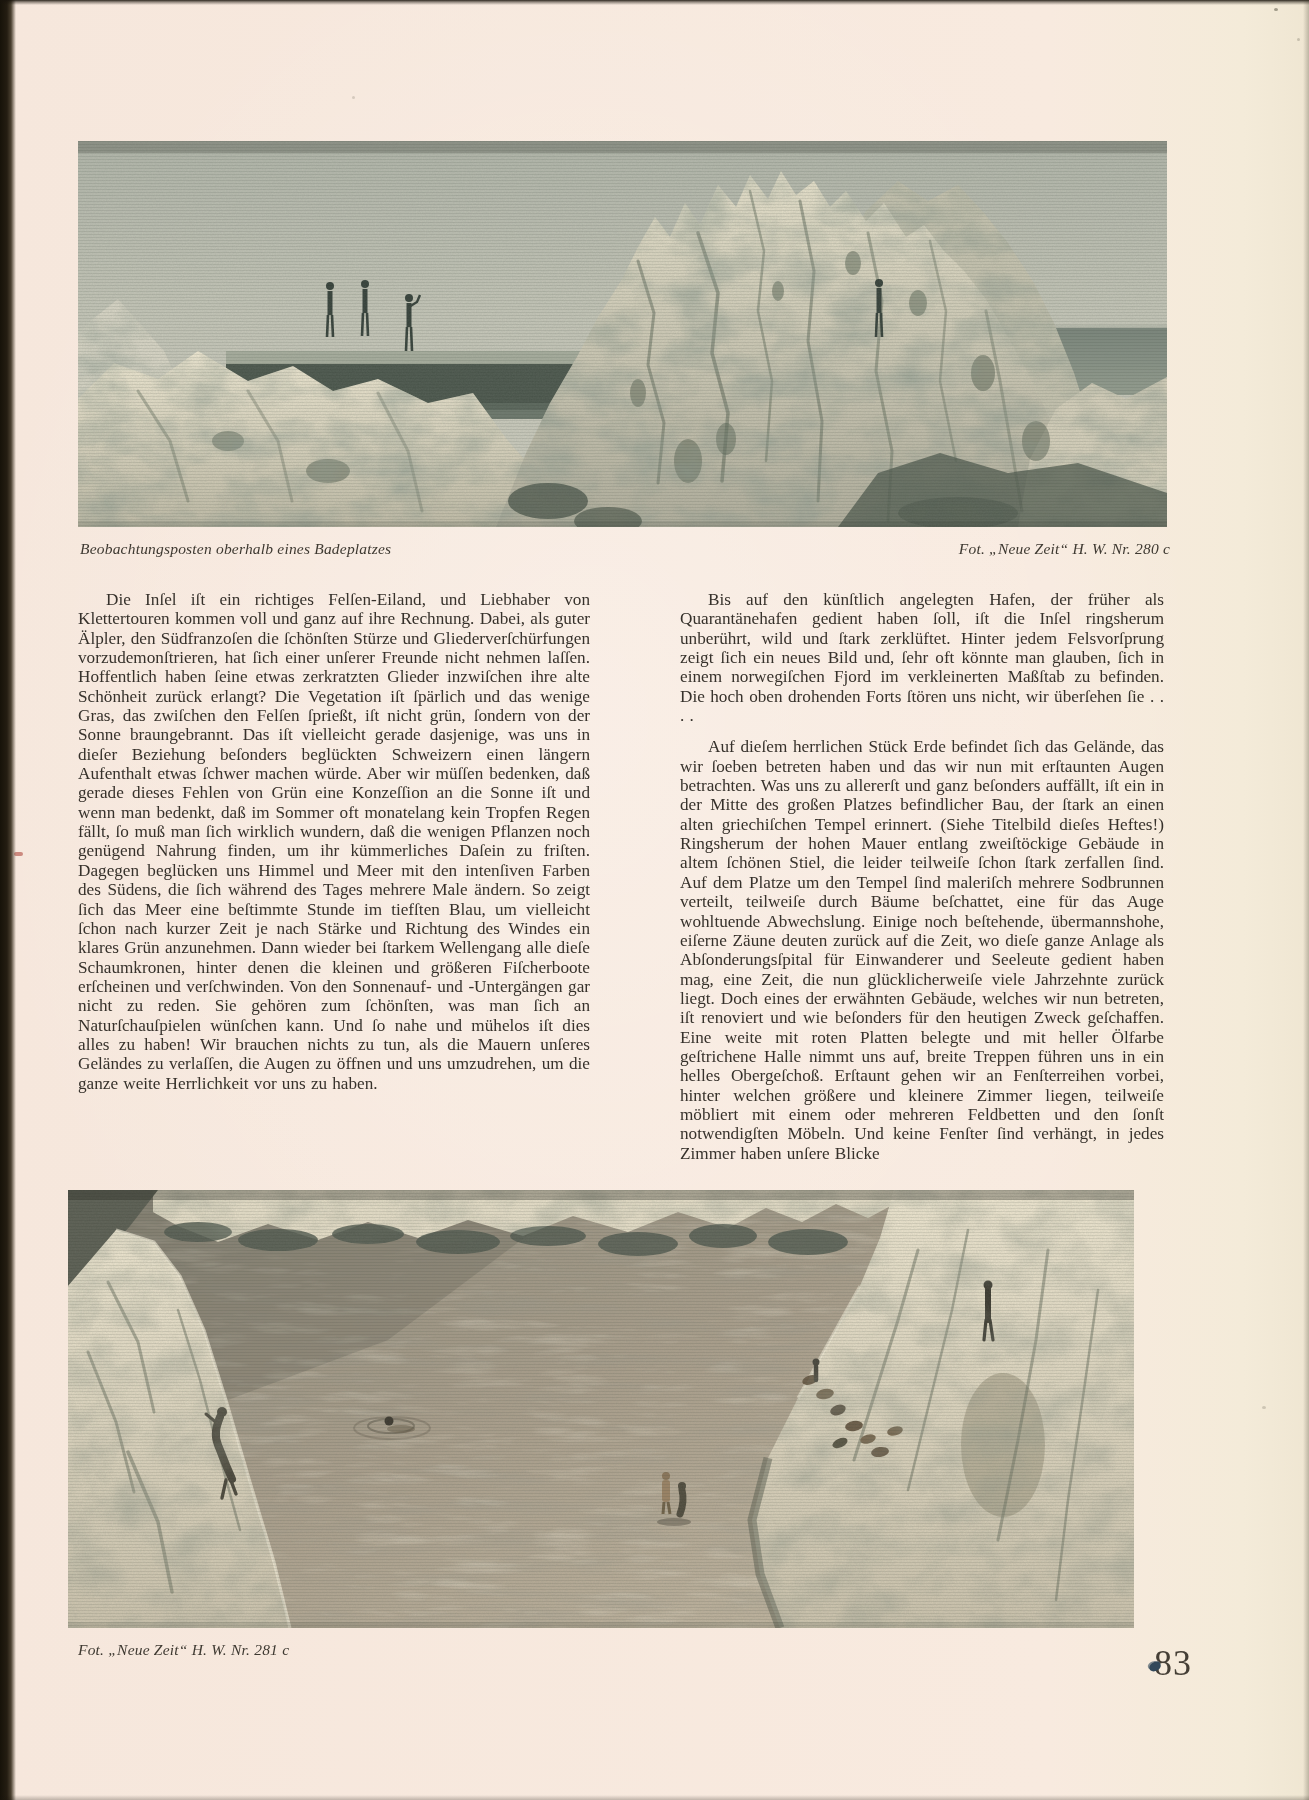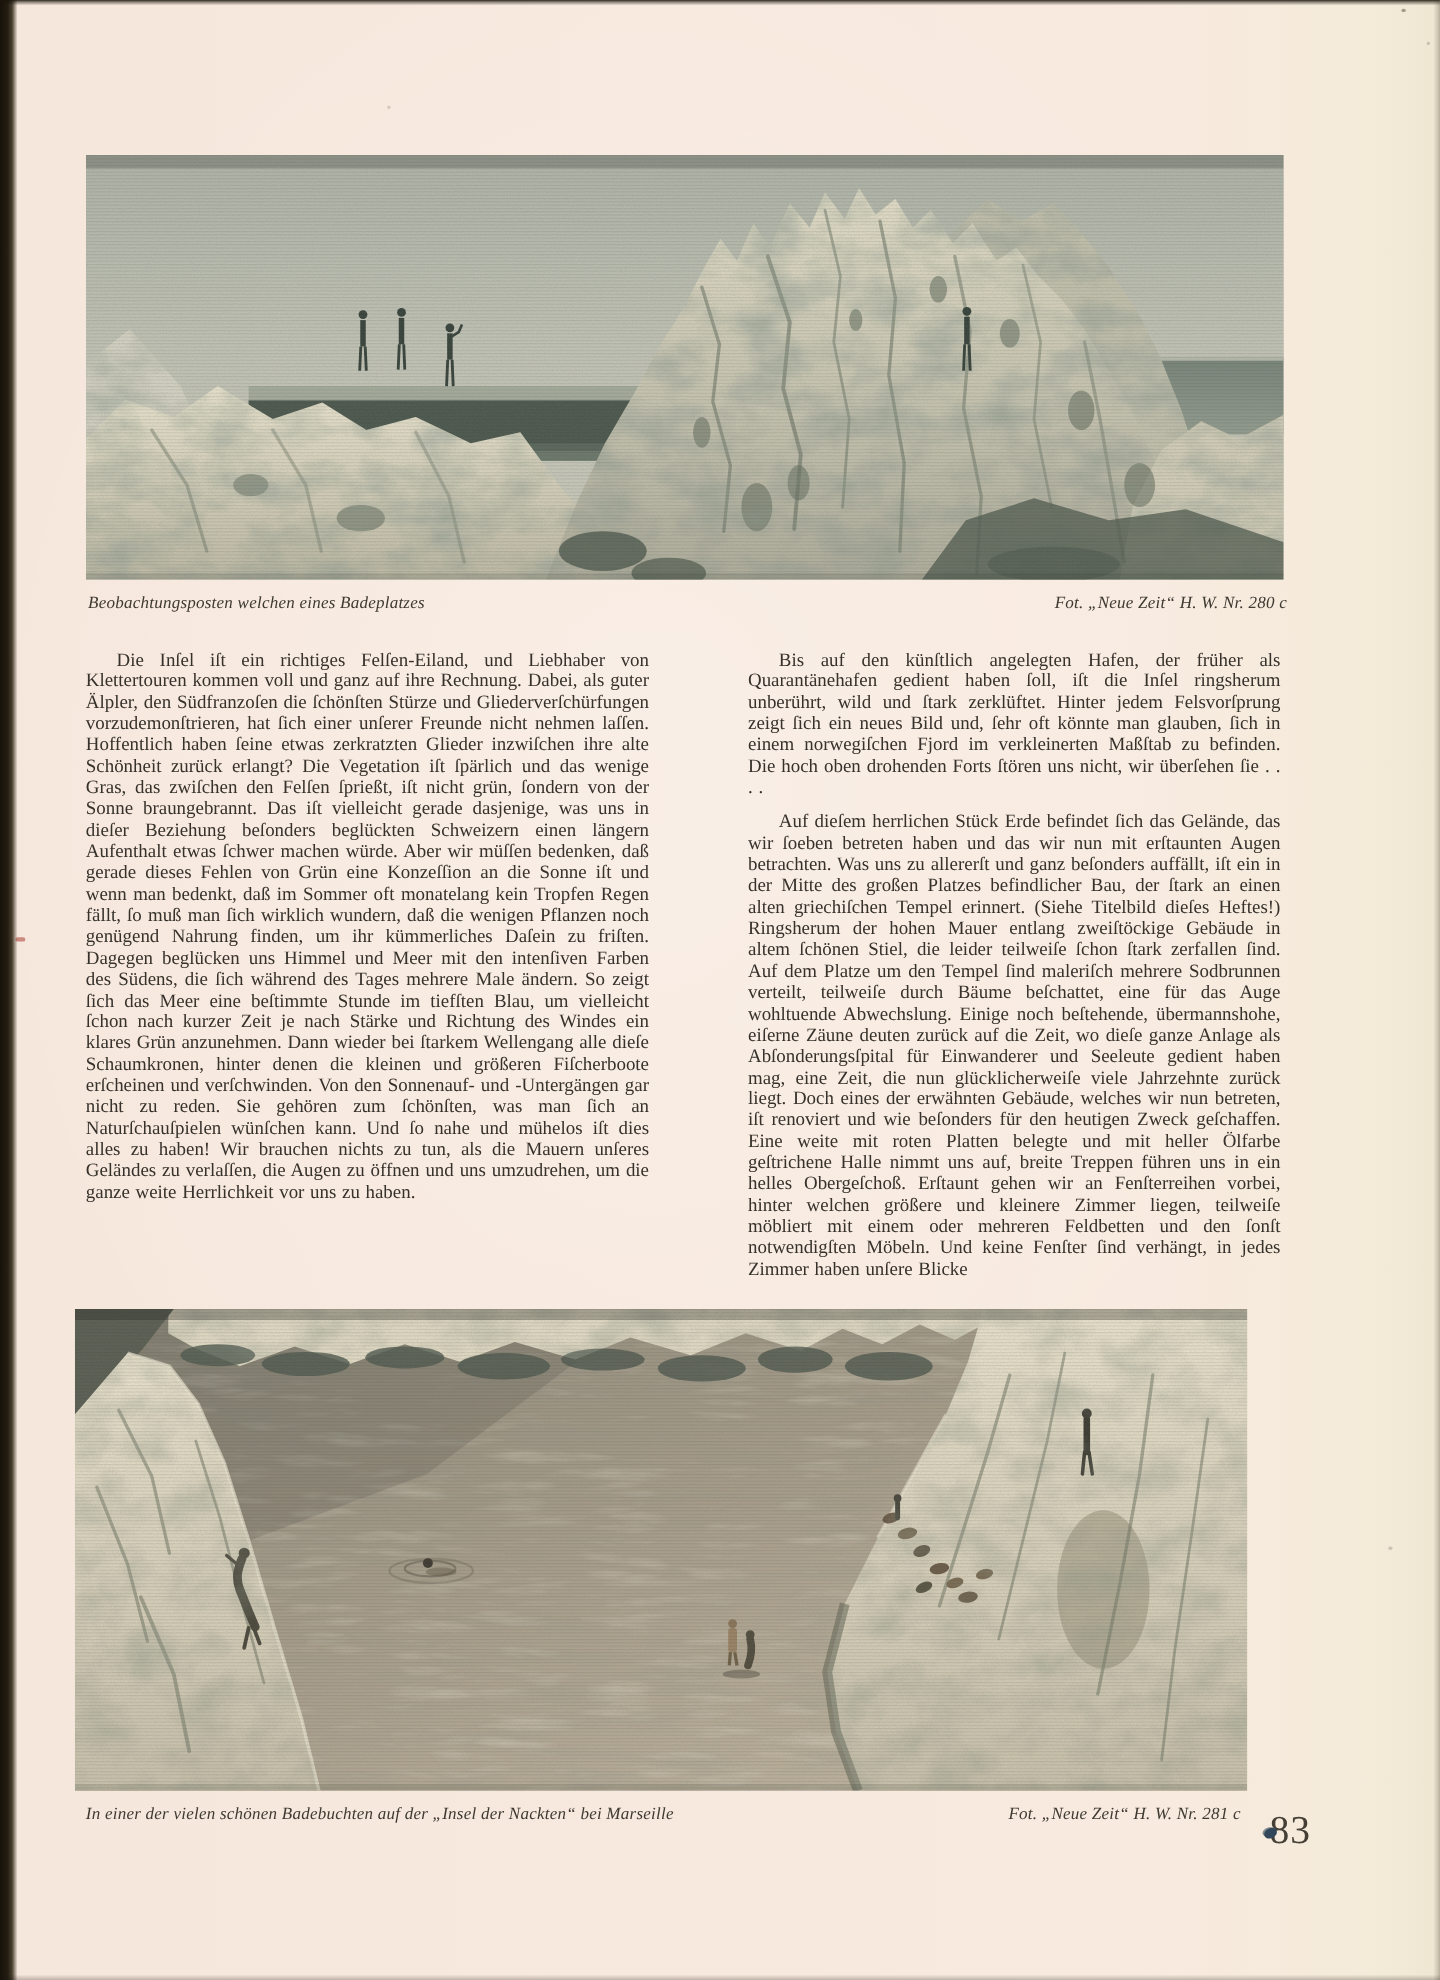--- a/index.html
+++ b/index.html
@@ -182,21 +182,21 @@
       <g>
         <rect x="0" y="0" width="1089" height="386" filter="url(#tgrain)" opacity="0.4"></rect>
         <rect x="0" y="0" width="1089" height="386" fill="url(#tscan)"></rect>
         <rect x="0" y="0" width="1089" height="12" fill="#2a2e26" opacity="0.25"></rect>
         <rect x="0" y="380" width="1089" height="6" fill="#2a2e26" opacity="0.12"></rect>
       </g>
     </svg>
   </figure>
 
   <div class="cap-row" id="cap-top">
-    <span>Beobachtungsposten welchen eines Badeplatzes</span>
+    <span>Beobachtungsposten oberhalb eines Badeplatzes</span>
     <span>Fot. „Neue Zeit“ H. W. Nr. 280 c</span>
   </div>
 
   <div class="col" id="col-left">
     <p>Die Inſel iſt ein richtiges Felſen-Eiland, und Liebhaber von Klettertouren kommen voll und ganz auf ihre Rechnung. Dabei, als guter Älpler, den Südfranzoſen die ſchönſten Stürze und Gliederverſchürfungen vorzudemonſtrieren, hat ſich einer unſerer Freunde nicht nehmen laſſen. Hoffentlich haben ſeine etwas zerkratzten Glieder inzwiſchen ihre alte Schönheit zurück erlangt? Die Vegetation iſt ſpärlich und das wenige Gras, das zwiſchen den Felſen ſprießt, iſt nicht grün, ſondern von der Sonne braungebrannt. Das iſt vielleicht gerade dasjenige, was uns in dieſer Beziehung beſonders beglückten Schweizern einen längern Aufenthalt etwas ſchwer machen würde. Aber wir müſſen bedenken, daß gerade dieses Fehlen von Grün eine Konzeſſion an die Sonne iſt und wenn man bedenkt, daß im Sommer oft monatelang kein Tropfen Regen fällt, ſo muß man ſich wirklich wundern, daß die wenigen Pflanzen noch genügend Nahrung finden, um ihr kümmerliches Daſein zu friſten. Dagegen beglücken uns Himmel und Meer mit den intenſiven Farben des Südens, die ſich während des Tages mehrere Male ändern. So zeigt ſich das Meer eine beſtimmte Stunde im tiefſten Blau, um vielleicht ſchon nach kurzer Zeit je nach Stärke und Richtung des Windes ein klares Grün anzunehmen. Dann wieder bei ſtarkem Wellengang alle dieſe Schaumkronen, hinter denen die kleinen und größeren Fiſcherboote erſcheinen und verſchwinden. Von den Sonnenauf- und -Untergängen gar nicht zu reden. Sie gehören zum ſchönſten, was man ſich an Naturſchauſpielen wünſchen kann. Und ſo nahe und mühelos iſt dies alles zu haben! Wir brauchen nichts zu tun, als die Mauern unſeres Geländes zu verlaſſen, die Augen zu öffnen und uns umzudrehen, um die ganze weite Herrlichkeit vor uns zu haben.</p>
   </div>
   <div class="col" id="col-right">
     <p>Bis auf den künſtlich angelegten Hafen, der früher als Quarantänehafen gedient haben ſoll, iſt die Inſel ringsherum unberührt, wild und ſtark zerklüftet. Hinter jedem Felsvorſprung zeigt ſich ein neues Bild und, ſehr oft könnte man glauben, ſich in einem norwegiſchen Fjord im verkleinerten Maßſtab zu befinden. Die hoch oben drohenden Forts ſtören uns nicht, wir überſehen ſie . . . .</p>
     <p>Auf dieſem herrlichen Stück Erde befindet ſich das Gelände, das wir ſoeben betreten haben und das wir nun mit erſtaunten Augen betrachten. Was uns zu allererſt und ganz beſonders auffällt, iſt ein in der Mitte des großen Platzes befindlicher Bau, der ſtark an einen alten griechiſchen Tempel erinnert. (Siehe Titelbild dieſes Heftes!) Ringsherum der hohen Mauer entlang zweiſtöckige Gebäude in altem ſchönen Stiel, die leider teilweiſe ſchon ſtark zerfallen ſind. Auf dem Platze um den Tempel ſind maleriſch mehrere Sodbrunnen verteilt, teilweiſe durch Bäume beſchattet, eine für das Auge wohltuende Abwechslung. Einige noch beſtehende, übermannshohe, eiſerne Zäune deuten zurück auf die Zeit, wo dieſe ganze Anlage als Abſonderungsſpital für Einwanderer und Seeleute gedient haben mag, eine Zeit, die nun glücklicherweiſe viele Jahrzehnte zurück liegt. Doch eines der erwähnten Gebäude, welches wir nun betreten, iſt renoviert und wie beſonders für den heutigen Zweck geſchaffen. Eine weite mit roten Platten belegte und mit heller Ölfarbe geſtrichene Halle nimmt uns auf, breite Treppen führen uns in ein helles Obergeſchoß. Erſtaunt gehen wir an Fenſterreihen vorbei, hinter welchen größere und kleinere Zimmer liegen, teilweiſe möbliert mit einem oder mehreren Feldbetten und den ſonſt notwendigſten Möbeln. Und keine Fenſter ſind verhängt, in jedes Zimmer haben unſere Blicke</p>
   </div>
@@ -337,21 +337,20 @@
         <rect x="0" y="0" width="1066" height="438" clip-path="url(#bclip)" filter="url(#bblotch)" opacity="0.55"></rect>
         <rect x="0" y="0" width="1066" height="438" filter="url(#bgrain)" opacity="0.38"></rect>
         <rect x="0" y="0" width="1066" height="438" fill="url(#bscan)"></rect>
         <rect x="0" y="0" width="1066" height="10" fill="#23261f" opacity="0.3"></rect>
         <rect x="0" y="432" width="1066" height="6" fill="#23261f" opacity="0.12"></rect>
       </g>
     </svg>
   </figure>
 
   <div class="cap-row" id="cap-bottom">
-    <span>In einer der vielen schönen Badebuchten auf der „Insel der Nackten“ bei Marseille</span>
     <span>Fot. „Neue Zeit“ H. W. Nr. 281 c</span>
   </div>
 
   <div id="page-number">83</div>
 
   <div class="blot"></div>
   <div class="speck s1"></div>
   <div class="speck s2"></div>
   <div class="speck s3"></div>
   <div class="speck s4"></div>

